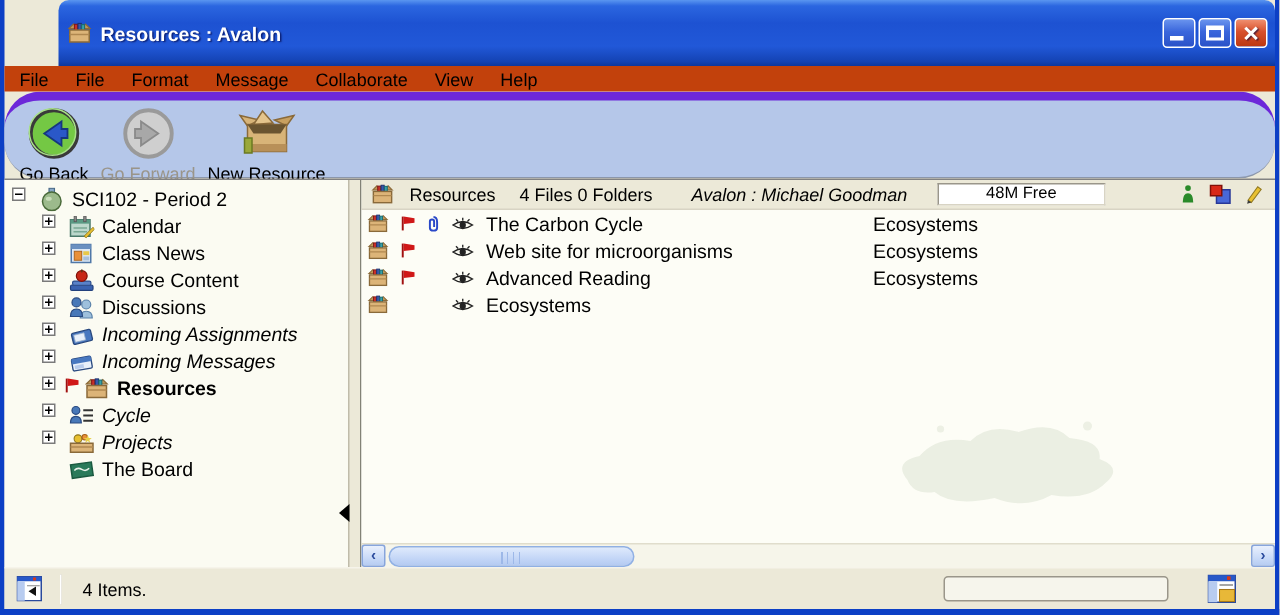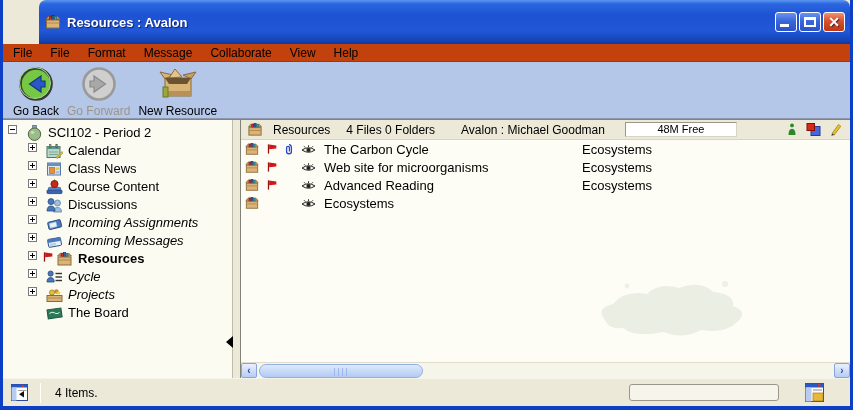--- a/index.html
+++ b/index.html
@@ -43,24 +43,25 @@
     height: 17px; flex: none; background:#c2410c;
     display: flex; align-items: center; font-size: 12px; color:#000;
     padding-left: 1px;
   }
   .menu-item { padding: 2px 9px; }
 
   
   .toolbar {
     height: 58px; flex: none;
     background: #b5c7e9;
-    border-top: 1px solid #6d28d9;
+    border-top: 6px solid #6d28d9;
     border-bottom: 1px solid #8c97ab;
-    display: flex; align-items: center;
+    display: flex; align-items: flex-start;
     padding: 3px 0 0 10px;
+    border-radius: 24px;
   }
   .tool-btn { display: flex; flex-direction: column; align-items: center; margin-right: 8px; }
   .tool-btn .ticon { height: 38px; display:flex; align-items:center; }
   .tool-btn .tlabel { font-size: 12px; color:#000; margin-top: 1px; }
   .tool-btn.disabled .tlabel { color: #9a958a; }
 
   
   .main { flex: 1; display: flex; min-height: 0; border-top: 1px solid #828282; }
 
   .tree-panel {
@@ -103,21 +104,21 @@
   .right-panel { flex: 1; min-width: 0; display: flex; flex-direction: column; background:#fdfdf6; border-left:1px solid #828276; }
 
   .info-bar {
     height: 20px; flex: none; background:#ece9d8;
     display: flex; align-items: center; font-size: 12px;
     padding: 0 8px 0 6px; border-bottom: 1px solid #d8d4c4;
   }
   .info-bar .ib-ico { margin-right: 10px; }
   .info-title { margin-right: 16px; }
   .info-counts { margin-right: 26px; text-align: right; }
-  .info-account { margin-right: 20px; }
+  .info-account { margin-right: 20px; font-style: italic; }
   .free-box {
     width: 112px; height: 15px; background: #fff;
     border-top: 1px solid #9a968a; border-left: 1px solid #9a968a;
     border-right: 1px solid #d8d4c4; border-bottom: 1px solid #d8d4c4;
     font-size: 11px; text-align: center; line-height: 13px; color:#000;
   }
   .info-bar .spacer { flex: 1; }
   .mini-ico { margin-left: 9px; }
 
   .grid-row {

